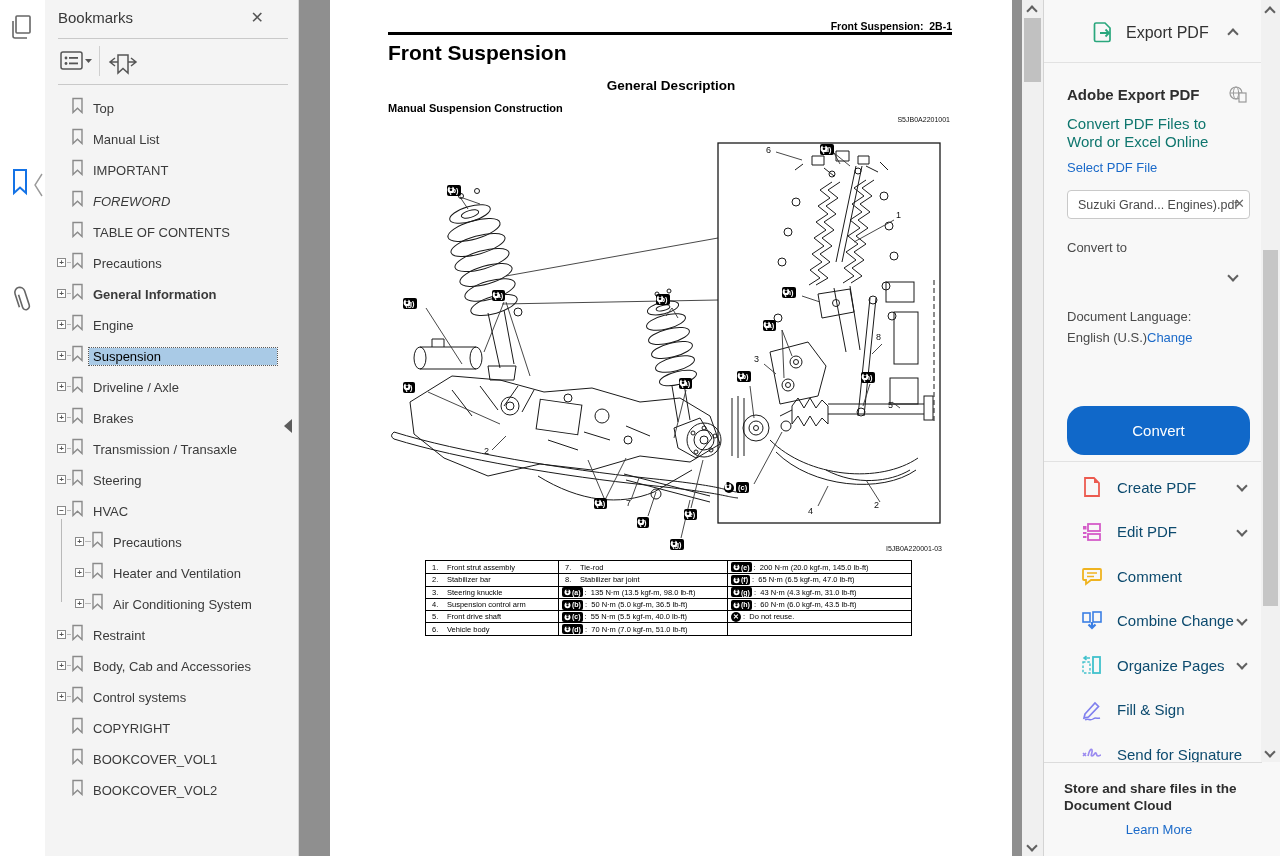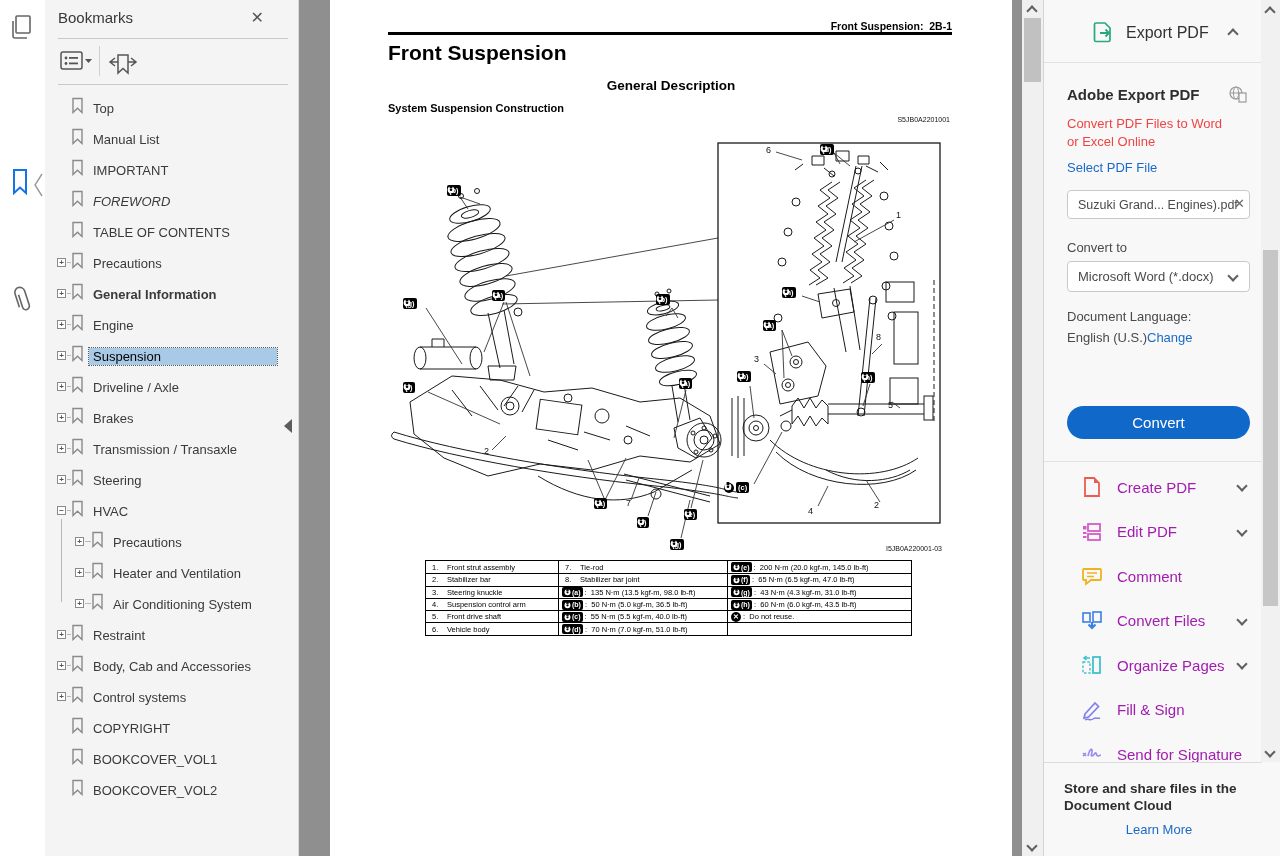--- a/index.html
+++ b/index.html
@@ -59,39 +59,39 @@
   .chev{width:8px;height:8px;border-left:2px solid #606060;border-top:2px solid #606060;position:absolute;cursor:pointer;}
   .chev.up{transform:rotate(45deg);}
   .chev.down{transform:rotate(225deg);}
   
   .tools{position:absolute;left:1043px;top:0;width:237px;height:856px;background:#f8f8f8;border-left:1px solid #d4d4d4;}
   .tools-hdr-rule{position:absolute;left:0;right:18px;top:62px;height:1px;background:#e2e2e2;}
   .tools-hdr-icon{position:absolute;left:47px;top:21px;}
   .tools-hdr-label{position:absolute;left:82px;top:24px;font-size:16px;color:#323232;text-align:center;}
   .export-title{position:absolute;left:23px;top:86px;font-size:15px;font-weight:bold;color:#2e2e2e;}
   .globe{position:absolute;right:32px;top:85px;}
-  .export-sub{position:absolute;left:23px;top:115px;width:170px;font-size:13px;line-height:18px;color:#ef4444;}
+  .export-sub{position:absolute;left:23px;top:115px;width:170px;font-size:15px;line-height:18px;color:#0f766e;}
   .link{color:#1b6ac9;cursor:pointer;text-decoration:none;font-size:13px;}
   .sel-file{position:absolute;left:23px;top:160px;}
   .file-box{position:absolute;left:23px;top:190px;width:183px;height:29px;background:#fff;border:1px solid #c9c9c9;
       border-radius:4px;font-size:12.5px;color:#4a4a4a;display:flex;align-items:center;padding:0 20px 0 10px;white-space:nowrap;overflow:hidden;}
   .file-x{position:absolute;left:190px;top:196px;font-size:13px;color:#666;cursor:pointer;}
   .cvt-label{position:absolute;left:23px;top:240px;font-size:13px;color:#4a4a4a;}
   .dd{position:absolute;left:23px;top:261px;width:183px;height:31px;background:#fff;border:1px solid #c9c9c9;
       border-radius:4px;font-size:13px;color:#4a4a4a;display:flex;align-items:center;padding-left:10px;cursor:pointer;}
   .dd-chev{position:absolute;left:185px;top:272px;}
   .lang-label{position:absolute;left:23px;top:309px;font-size:13px;color:#4a4a4a;}
   .lang-val{position:absolute;left:23px;top:330px;font-size:13px;color:#4a4a4a;}
   .lang-change{position:absolute;left:103px;top:330px;}
-  .convert-btn{position:absolute;left:23px;top:406px;width:183px;height:33px;border:none;border-radius:17px;
+  .convert-btn{position:absolute;left:23px;top:406px;width:183px;height:49px;border:none;border-radius:17px;
       background:#1068c9;color:#fff;font-size:15px;font-family:"Liberation Sans",sans-serif;cursor:pointer;}
   .tools-list-rule{position:absolute;left:0;right:18px;top:461px;height:1px;background:#e2e2e2;}
   .tool-row{position:absolute;left:0;width:218px;height:44px;display:flex;align-items:center;cursor:pointer;}
   .tool-ic{width:22px;height:22px;margin-left:37px;flex:0 0 auto;}
-  .tool-lb{margin-left:14px;font-size:15px;color:#a21caf;white-space:nowrap;}
+  .tool-lb{margin-left:14px;font-size:15px;color:#0c4a6e;white-space:nowrap;}
   .tool-ch{margin-left:auto;margin-right:14px;position:relative;width:10px;height:10px;}
   .promo-rule{position:absolute;left:0;right:18px;top:762px;height:1px;background:#dcdcdc;}
   .promo{position:absolute;left:20px;top:780px;width:190px;text-align:left;font-size:13.5px;font-weight:bold;color:#2e2e2e;line-height:17px;}
   .promo-link{position:absolute;left:0;top:820px;width:230px;text-align:center;}
   .tscroll{position:absolute;left:1261px;top:0;width:19px;height:762px;background:#f1f1f1;}
   .tthumb{position:absolute;left:2px;top:250px;width:15px;height:356px;background:#c6c6c6;}
 </style>
 </head>
 <body>
 
@@ -318,21 +318,21 @@
   <div class="collapse-arrow"></div>
 
   <div class="doc-area">
     <div class="page">
       <div class="pg-hdr">
         <span>Front Suspension:</span>&nbsp;&nbsp;<span>2B-1</span>
       </div>
       <div class="pg-rule"></div>
       <div class="pg-title">Front Suspension</div>
       <div class="pg-h2">General Description</div>
-      <div class="pg-h3">System Suspension Construction</div>
+      <div class="pg-h3">Manual Suspension Construction</div>
       <div class="pg-code" style="top:116px;right:62px">S5JB0A2201001</div>
 
       <div class="diagram" id="diagram">
         <svg width="570" height="415" viewBox="0 0 570 415">
           <g stroke="#1a1a1a" fill="none" stroke-width="1">
 
             <circle cx="73" cy="56" r="2.5"></circle>
               <circle cx="89" cy="51" r="2.5"></circle>
             <ellipse cx="82" cy="74" rx="21" ry="7.5" transform="rotate(-16 82 74)"></ellipse>
             <ellipse cx="82" cy="74" rx="9" ry="3.5" transform="rotate(-16 82 74)"></ellipse>
@@ -777,21 +777,20 @@
           <ellipse cx="8" cy="8" rx="2.6" ry="6" fill="none" stroke="#9a9a9a" stroke-width="1"></ellipse>
           <path d="M2.3 8 h11.4" stroke="#9a9a9a" stroke-width="1"></path>
           <rect x="11" y="8" width="7" height="9" fill="#f8f8f8" stroke="#9a9a9a" stroke-width="1.2"></rect>
         </svg>
     </div>
     <div class="export-sub">Convert PDF Files to Word or Excel Online</div>
     <a class="link sel-file">Select PDF File</a>
     <div class="file-box">Suzuki Grand... Engines).pdf</div>
     <div class="file-x">✕</div>
     <div class="cvt-label">Convert to</div>
-    <div class="dd">Microsoft Word (*.docx)</div>
     <div class="chev down dd-chev"></div>
     <div class="lang-label">Document Language:</div>
     <div class="lang-val">English (U.S.)</div>
     <a class="link lang-change">Change</a>
     <button class="convert-btn">Convert</button>
     <div class="tools-list-rule"></div>
 
     <div id="tool-rows">
         <div class="tool-row" style="top: 465px;">
           <span class="tool-ic"><svg width="22" height="22" viewBox="0 0 22 22">
@@ -822,21 +821,21 @@
               <path d="M6 8 h10 M6 11.5 h7" stroke="#efb320" stroke-width="1.6"></path>
             </svg></span>
           <span class="tool-lb">Comment</span>
         </div>
         <div class="tool-row" style="top: 598.5px;">
           <span class="tool-ic"><svg width="22" height="22" viewBox="0 0 22 22">
               <rect x="2" y="3" width="7" height="9" fill="none" stroke="#3b7fe4" stroke-width="1.6"></rect>
               <rect x="12" y="2" width="8" height="10" fill="none" stroke="#3b7fe4" stroke-width="1.6"></rect>
               <path d="M11 12 v6 m-3.5 -3.5 L11 18 l3.5 -3.5" fill="none" stroke="#3b7fe4" stroke-width="2.2"></path>
             </svg></span>
-          <span class="tool-lb">Convert Files</span>
+          <span class="tool-lb">Combine Change</span>
           <span class="tool-ch">
             <span class="chev down" style="left:0;top:0"></span>
           </span>
         </div>
         <div class="tool-row" style="top: 643px;">
           <span class="tool-ic"><svg width="22" height="22" viewBox="0 0 22 22">
               <rect x="12" y="3" width="7" height="16" fill="none" stroke="#41c1cc" stroke-width="1.8"></rect>
               <rect x="2" y="8" width="7" height="11" fill="none" stroke="#41c1cc" stroke-width="1.4" stroke-dasharray="2.5,1.8"></rect>
               <path d="M9 4 L3 4 M5.5 2 L3 4 l2.5 2" fill="none" stroke="#41c1cc" stroke-width="1.6"></path>
             </svg></span>

